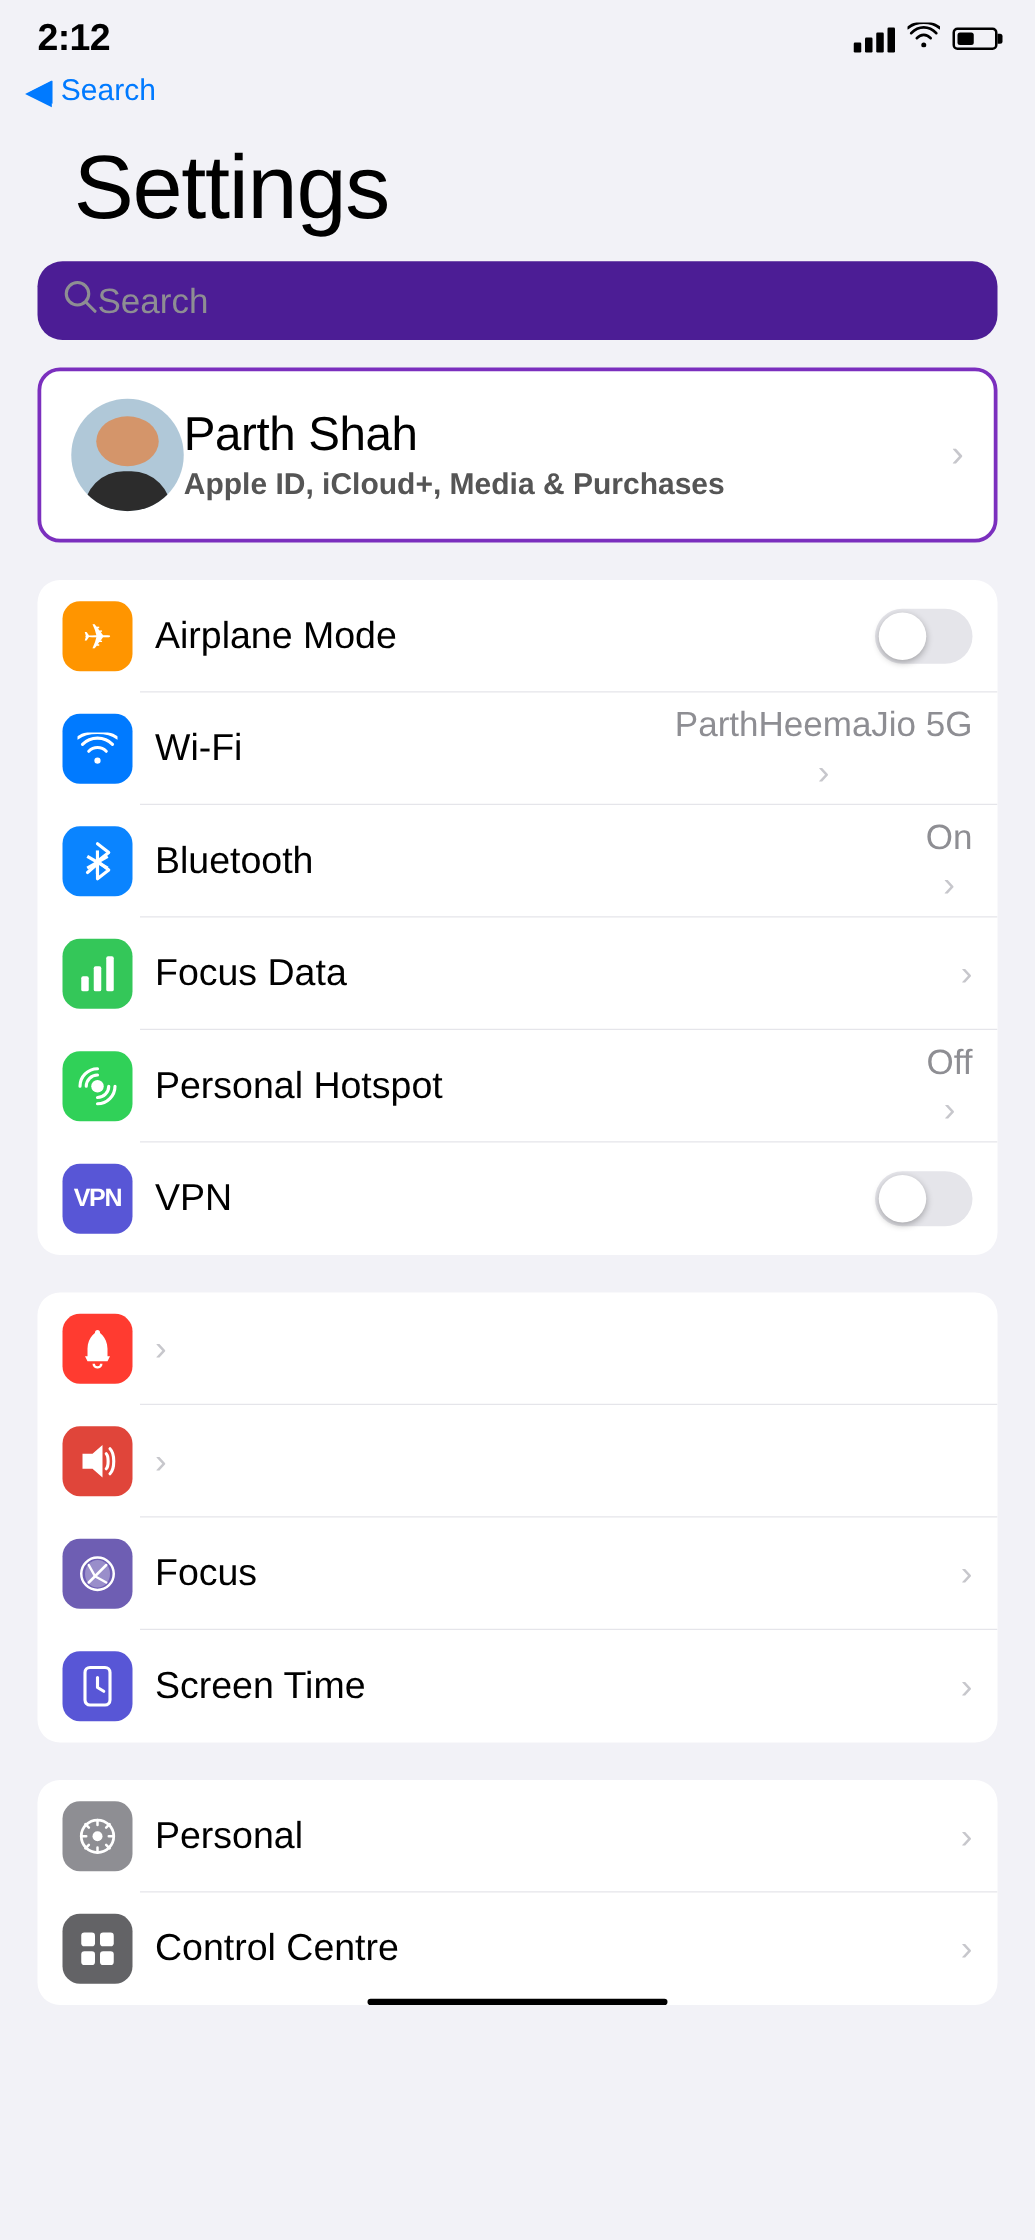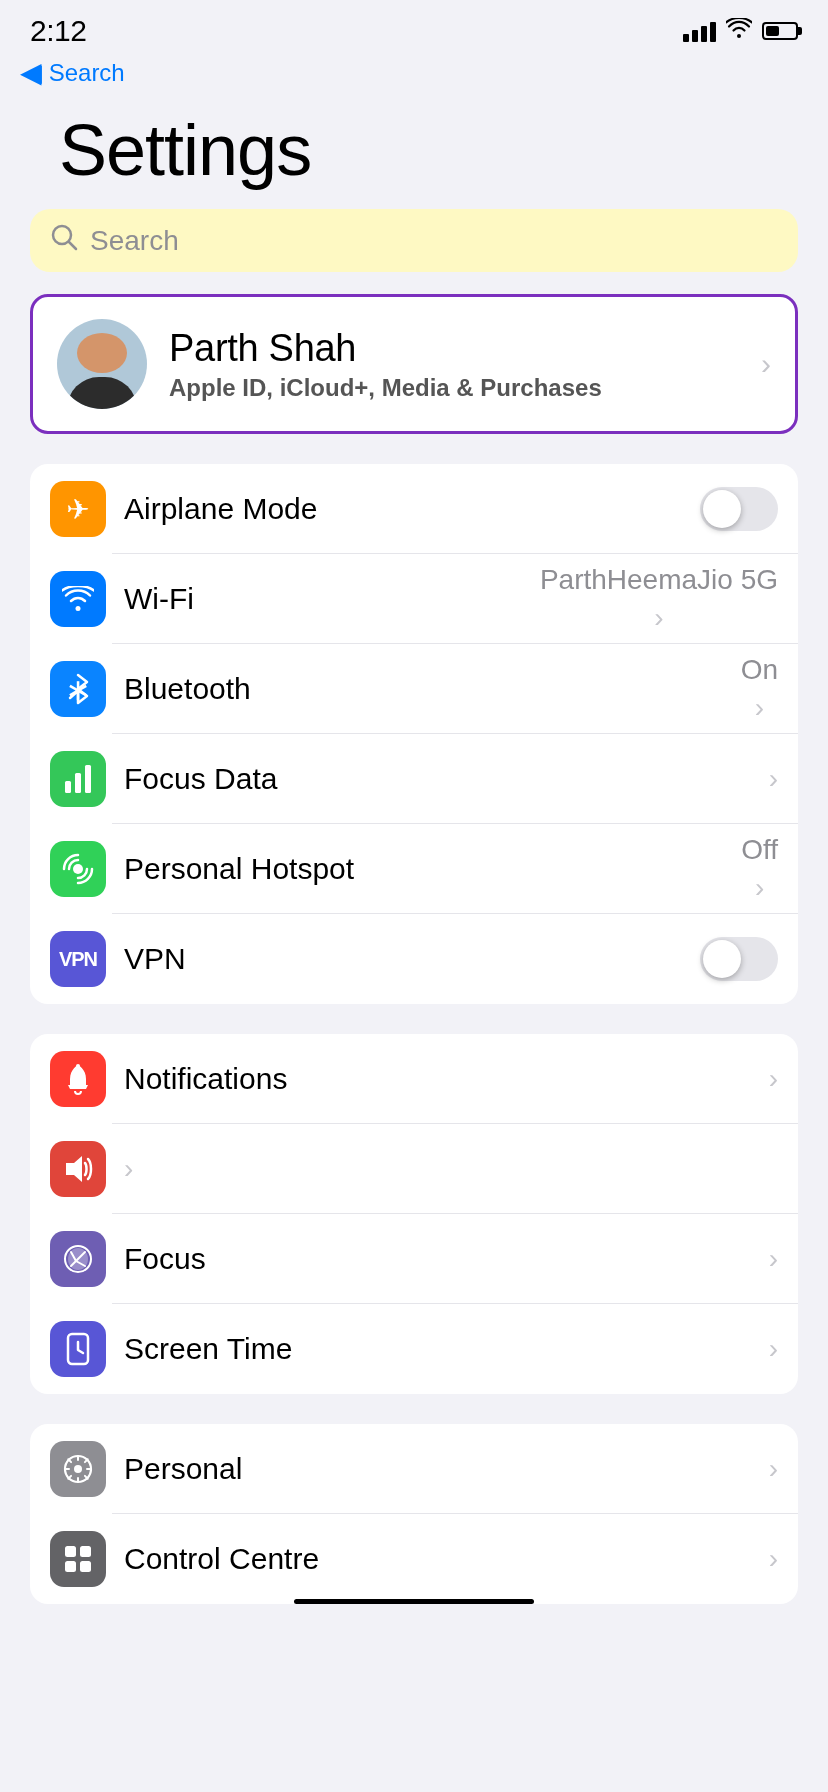--- a/index.html
+++ b/index.html
@@ -16,21 +16,21 @@
     
     .status-bar {
       display: flex;
       justify-content: space-between;
       align-items: center;
       padding: 14px 30px 6px 30px;
       height: 54px;
     }
     .status-time {
       font-size: 30px;
-      font-weight: 400;
+      font-weight: 700;
       letter-spacing: -0.5px;
     }
     .status-icons {
       display: flex;
       align-items: center;
       gap: 10px;
     }
     .signal-bars {
       display: flex;
       align-items: flex-end;
@@ -87,42 +87,41 @@
       font-weight: 400;
       letter-spacing: -1px;
       margin-left: 29px;
     }
 
     
     .search-container {
       padding: 0 30px 22px 30px;
     }
     .search-bar {
-      background: #fef9c3;
+      background: #4c1d95;
       border-radius: 20px;
       display: flex;
       align-items: center;
       padding: 14px 20px;
-      gap: 12px;
+      gap: 0;
     }
     .search-placeholder {
       font-size: 28px;
       color: #8e8e93;
     }
 
     
     .profile-card {
       margin: 0 30px 30px 30px;
       background: #fff;
       border-radius: 18px;
       border: 3px solid #7b2fbe;
       display: flex;
       align-items: center;
       padding: 22px 24px;
-      gap: 22px;
       cursor: pointer;
     }
     .profile-info {
       flex: 1;
     }
     .profile-name {
       font-size: 38px;
       font-weight: 500;
       letter-spacing: -0.3px;
     }
@@ -402,21 +401,20 @@
 <div class="settings-group">
 
   <div class="settings-row">
     <div class="row-icon icon-red">
       <svg width="28" height="32" viewBox="0 0 28 32" fill="none">
         <path d="M14 2C14 2 6 6 6 16v6H4l2 4h16l2-4h-2v-6c0-10-8-14-8-14z" fill="#fff"></path>
         <path d="M11 28a3 3 0 0 0 6 0" stroke="#fff" stroke-width="2" fill="none"></path>
         <circle cx="14" cy="3" r="2" fill="#fff"></circle>
       </svg>
     </div>
-    <div class="row-label">Notifications</div>
     <div class="row-value">
       <span style="color:#c7c7cc;">›</span>
     </div>
   </div>
 
   <div class="settings-row">
     <div class="row-icon icon-red2">
       <svg width="32" height="32" viewBox="0 0 32 32" fill="none">
         <polygon points="4,10 12,10 20,3 20,29 12,22 4,22" fill="#fff"></polygon>
         <path d="M23 10c2 2 2 10 0 12" stroke="#fff" stroke-width="2.5" stroke-linecap="round" fill="none"></path>

